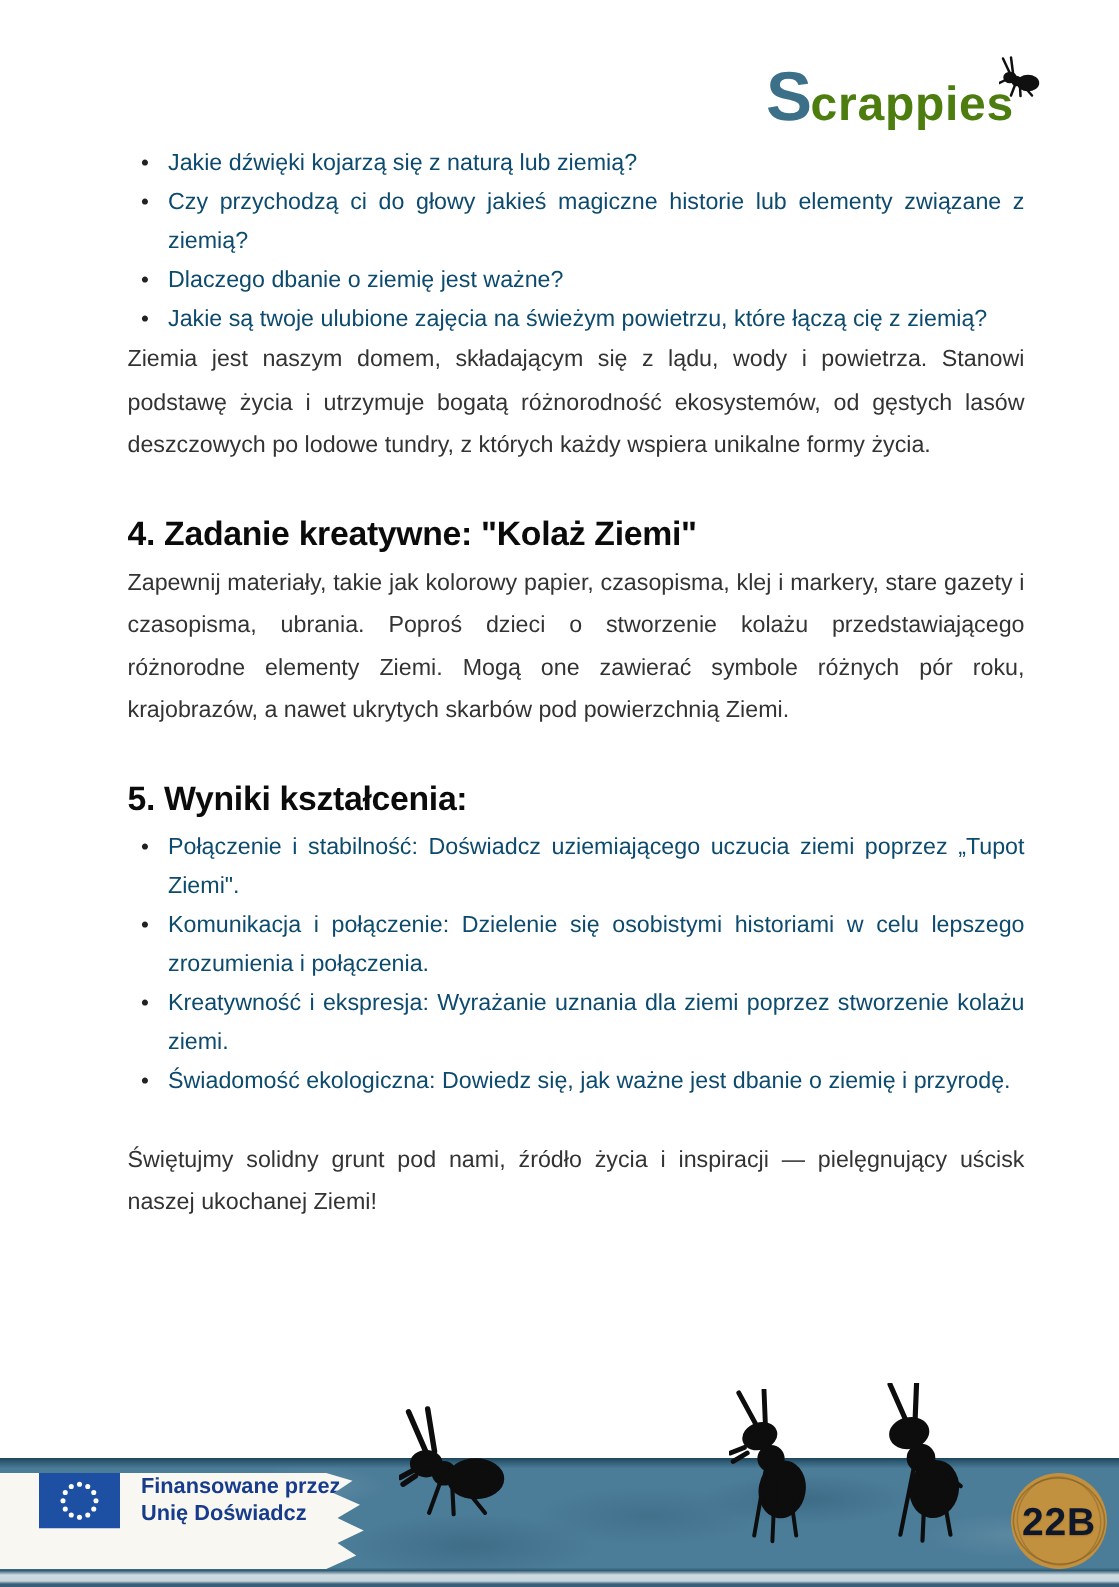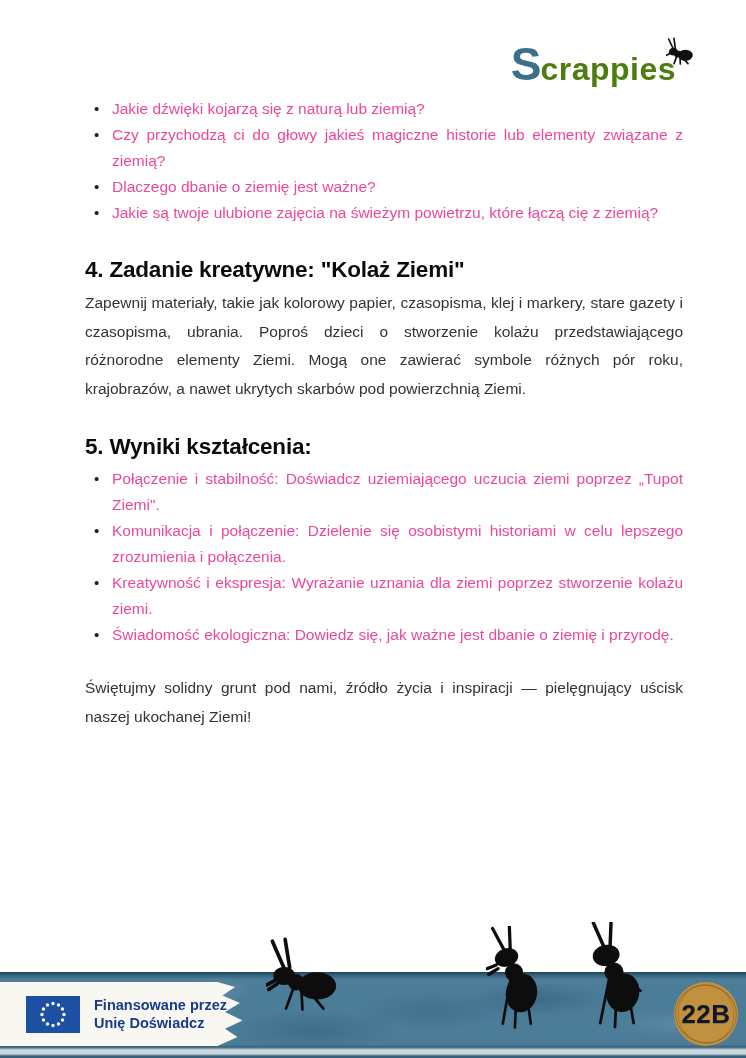--- a/index.html
+++ b/index.html
@@ -10,21 +10,21 @@
   
   .logo{position:absolute;top:44px;right:40px;display:flex;align-items:baseline;}
   .logo-initial{font-size:46px;font-weight:800;color:#3c7089;letter-spacing:-1px;line-height:40px;}
   .logo-rest{font-size:32px;font-weight:800;color:#4d7c0f;letter-spacing:0.5px;line-height:40px;}
   .logo-ant{position:relative;top:-14px;left:-10px;}
   
   .main{position:absolute;left:85px;top:96px;width:598px;}
   ul.blist{list-style:none;margin:0;padding:0;}
   ul.blist li{
     position:relative;padding-left:27px;margin:0;
-    font-size:15.5px;line-height:26px;text-align:justify;color:#ec4899;
+    font-size:15.5px;line-height:26px;text-align:justify;color:#0c4a6e;
   }
   ul.blist li::before{
     content:"•";position:absolute;left:9px;top:0;font-size:15px;color:#222;
   }
   h2.sec-heading{
     font-size:22.5px;font-weight:700;color:#0b0b0b;margin:30px 0 5px;
     letter-spacing:-0.2px;line-height:28px;
   }
   h2.first{margin-top:12px;}
   p.body-par{margin:0;font-size:15.5px;line-height:28.5px;text-align:justify;color:#333;}
@@ -42,21 +42,21 @@
       radial-gradient(100px 24px at 72% 32%, rgba(24,62,86,.26), transparent 70%),
       radial-gradient(110px 28px at 58% 45%, rgba(24,62,86,.18), transparent 70%),
       radial-gradient(80px 22px at 90% 60%, rgba(232,240,242,.10), transparent 70%),
       radial-gradient(70px 20px at 28% 22%, rgba(232,240,242,.12), transparent 70%);
   }
   
   .eu-label{
     position:absolute;left:0;top:10px;width:250px;height:64px;
     background:#f8f7f1;
     clip-path:polygon(0 0,87% 0,94% 8%,89% 21%,96% 33%,90% 47%,97% 60%,90% 73%,95% 86%,87% 100%,0 100%);
-    display:flex;align-items:center;gap:14px;padding-left:26px;box-sizing:border-box;
+    display:flex;align-items:flex-start;gap:14px;padding-left:26px;box-sizing:border-box;
   }
   .eu-flag{flex:0 0 auto;display:block;}
   .eu-text{font-size:14.5px;line-height:18px;font-weight:700;color:#173c8c;}
   
   .ant{position:absolute;}
   .ant-walking{left:266px;top:-36px;}
   .ant-standing-1{left:486px;top:-46px;}
   .ant-standing-2{left:584px;top:-50px;}
   
   .page-badge{
@@ -101,20 +101,21 @@
 
   <div class="main">
 
     <ul class="blist">
       <li>Jakie dźwięki kojarzą się z naturą lub ziemią?</li>
       <li>Czy przychodzą ci do głowy jakieś magiczne historie lub elementy związane z ziemią?</li>
       <li>Dlaczego dbanie o ziemię jest ważne?</li>
       <li>Jakie są twoje ulubione zajęcia na świeżym powietrzu, które łączą cię z ziemią?</li>
     </ul>
 
+    <p class="body-par">Ziemia jest naszym domem, składającym się z lądu, wody i powietrza. Stanowi podstawę życia i utrzymuje bogatą różnorodność ekosystemów, od gęstych lasów deszczowych po lodowe tundry, z których każdy wspiera unikalne formy życia.</p>
 
     <h2 class="sec-heading">4. Zadanie kreatywne: "Kolaż Ziemi"</h2>
     <p class="body-par">Zapewnij materiały, takie jak kolorowy papier, czasopisma, klej i markery, stare gazety i czasopisma, ubrania. Poproś dzieci o stworzenie kolażu przedstawiającego różnorodne elementy Ziemi. Mogą one zawierać symbole różnych pór roku, krajobrazów, a nawet ukrytych skarbów pod powierzchnią Ziemi.</p>
 
     <h2 class="sec-heading">5. Wyniki kształcenia:</h2>
     <ul class="blist outcomes">
       <li>Połączenie i stabilność: Doświadcz uziemiającego uczucia ziemi poprzez „Tupot Ziemi".</li>
       <li>Komunikacja i połączenie: Dzielenie się osobistymi historiami w celu lepszego zrozumienia i połączenia.</li>
       <li>Kreatywność i ekspresja: Wyrażanie uznania dla ziemi poprzez stworzenie kolażu ziemi.</li>
       <li>Świadomość ekologiczna: Dowiedz się, jak ważne jest dbanie o ziemię i przyrodę.</li>

